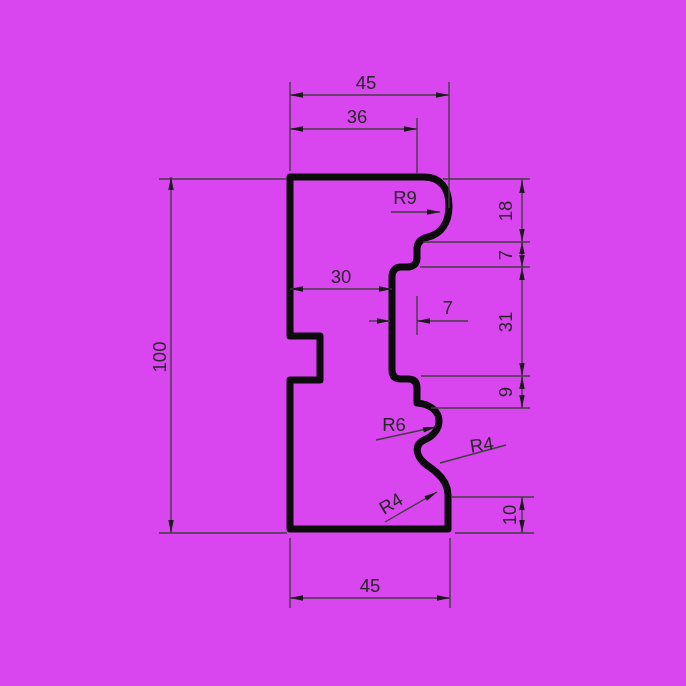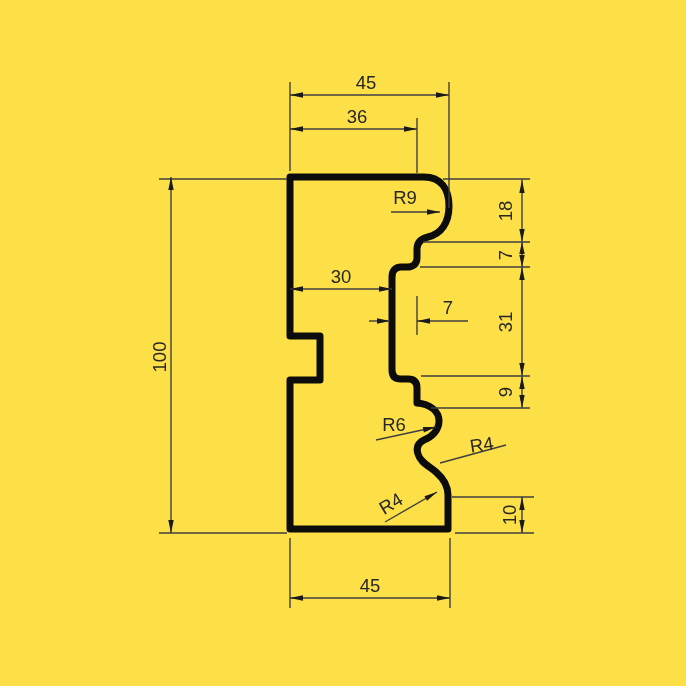--- a/index.html
+++ b/index.html
@@ -1,16 +1,16 @@
 <!DOCTYPE html>
 <html><head>
 <meta charset="utf-8">
 <style>
   html,body{margin:0;padding:0;background:#ffffff;}
-  .stage{position:relative;width:686px;height:686px;background:#fde047;overflow:hidden;
+  .stage{position:relative;width:686px;height:686px;background:#d946ef;overflow:hidden;
          font-family:"Liberation Sans", sans-serif;}
   svg{position:absolute;left:0;top:0;}
   svg text{font-family:"Liberation Sans", sans-serif;font-size:18.5px;fill:#262626;}
   .thick{fill:none;stroke:#0c0c0c;stroke-width:7;stroke-linejoin:round;stroke-linecap:round;}
   .thin{fill:none;stroke:#3f3f3f;stroke-width:1.4;stroke-linecap:butt;}
   .arrow{fill:#1a1a1a;stroke:none;}
 </style>
 </head>
 <body>
 

